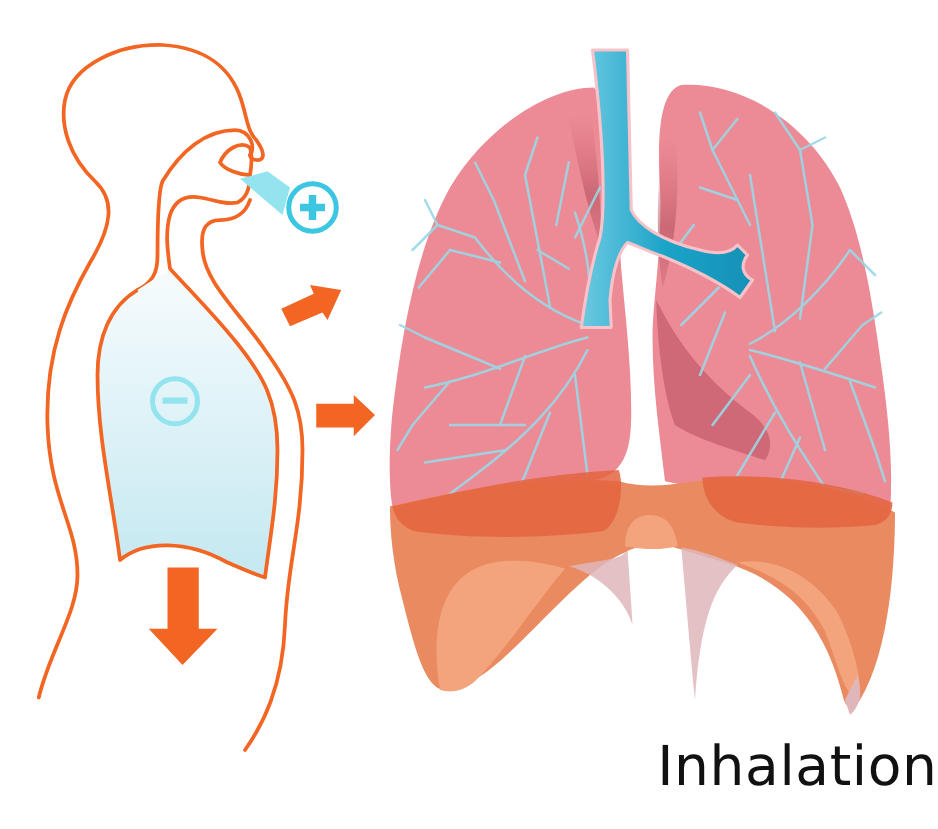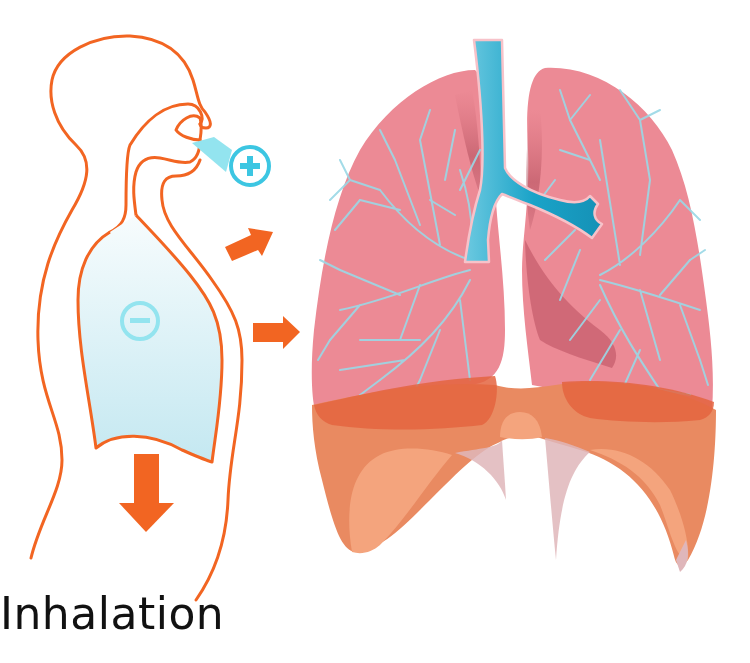--- a/index.html
+++ b/index.html
@@ -1,20 +1,20 @@
 <!DOCTYPE html>
 <html><head>
 <meta charset="utf-8">
 <style>
   html, body { margin: 0; padding: 0; background: #ffffff; }
   body { width: 750px; height: 663px; position: relative; overflow: hidden; font-family: "DejaVu Sans", sans-serif; }
   #stage { position: absolute; left: 0; top: 0; width: 750px; height: 663px; }
   .caption {
     position: absolute; left: 0; width: 750px; top: 588px;
-    text-align: left; font-family: "DejaVu Sans", sans-serif;
+    text-align: right; font-family: "DejaVu Sans", sans-serif;
     font-size: 44px; color: #111111; letter-spacing: 0.5px;
   }
 </style>
 </head>
 <body>
 
 <svg id="stage" viewBox="0 0 750 663" xmlns="http://www.w3.org/2000/svg">
   <defs>
     <linearGradient id="chestGrad" x1="0" y1="0" x2="0" y2="1">
       <stop offset="0" stop-color="#f7fcfd"></stop>

